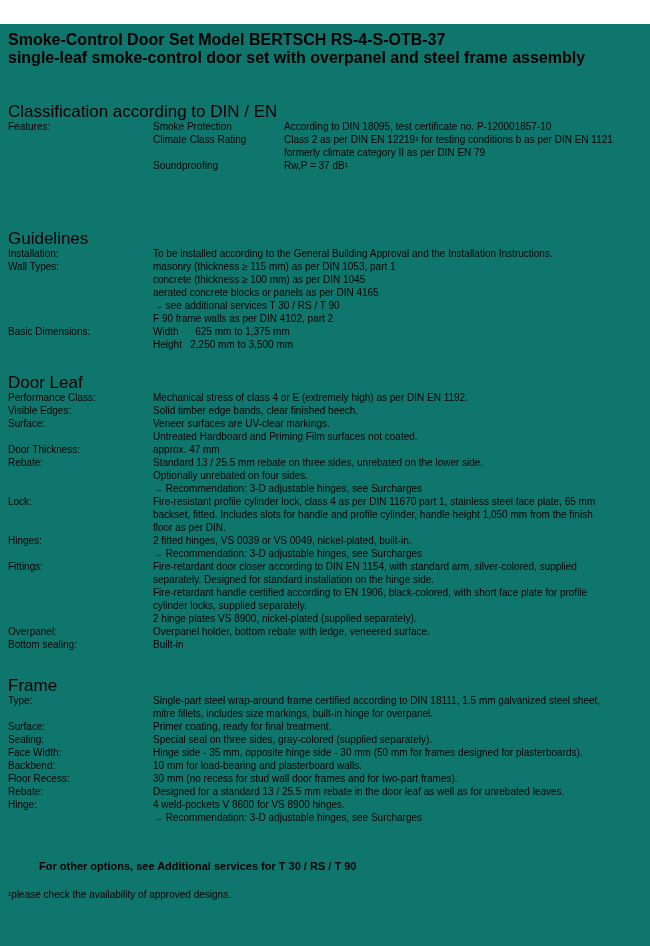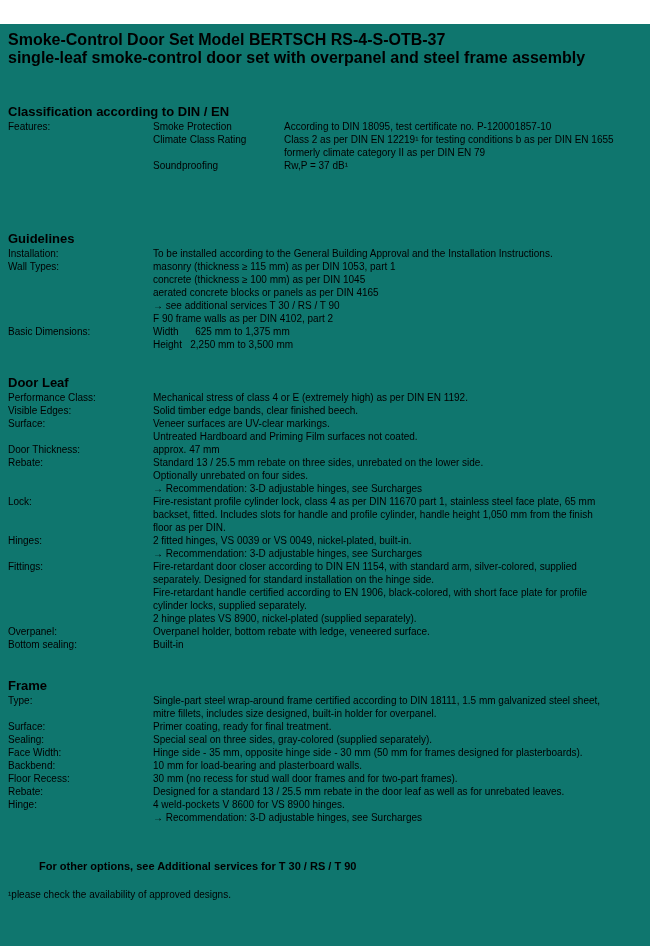--- a/index.html
+++ b/index.html
@@ -9,21 +9,21 @@
     width:650px; height:946px;
     background:#0f766e;
     color:#000000;
     font-family:"Liberation Sans","DejaVu Sans",sans-serif;
     overflow:hidden;
     padding:6px 4px 0 8px;
     margin-top:24px;
   }
   .title    { font-size:16px; font-weight:bold; line-height:19px; }
   .subtitle { font-size:16px; font-weight:bold; line-height:14px; margin-top:2px; }
-  .section-heading { font-size:13px; font-weight:bold; line-height:17px; }
+  .section-heading { font-size:17px; font-weight:normal; line-height:17px; }
   .row   { display:flex; align-items:flex-start;gap:18px; }
   .cell  { flex:none; }
   .label { width:127px; }
   .sub   { width:113px; }
   .lines { flex:1 1 auto; min-width:0; }
   .label, .sub, .line, .footnote { font-size:10px; line-height:13px; white-space:pre; }
   .section.classification { margin-top:38px; }
   .section.guidelines     { margin-top:58px; }
   .section.door-leaf      { margin-top:23px; }
   .section.frame          { margin-top:26px; }
@@ -49,21 +49,21 @@
           <div class="cell label">Features:</div>
           <div class="cell sub">Smoke Protection</div>
           <div class="cell lines">
             <div class="line">According to DIN 18095, test certificate no. P-120001857-10</div>
           </div>
         </div>
         <div class="row">
           <div class="cell label"></div>
           <div class="cell sub">Climate Class Rating</div>
           <div class="cell lines">
-            <div class="line">Class 2 as per DIN EN 12219¹ for testing conditions b as per DIN EN 1655</div>
+            <div class="line">Class 2 as per DIN EN 12219¹ for testing conditions b as per DIN EN 1121</div>
             <div class="line">formerly climate category II as per DIN EN 79</div>
           </div>
         </div>
         <div class="row">
           <div class="cell label"></div>
           <div class="cell sub">Soundproofing</div>
           <div class="cell lines">
             <div class="line">Rw,P = 37 dB¹</div>
           </div>
         </div>
@@ -166,21 +166,21 @@
             <div class="line">Built-in</div>
           </div>
         </div>
       </section>
       <section class="section frame">
         <div class="section-heading">Frame</div>
         <div class="row">
           <div class="cell label">Type:</div>
           <div class="cell lines">
             <div class="line">Single-part steel wrap-around frame certified according to DIN 18111, 1.5 mm galvanized steel sheet,</div>
-            <div class="line">mitre fillets, includes size designed, built-in holder for overpanel.</div>
+            <div class="line">mitre fillets, includes size markings, built-in hinge for overpanel.</div>
           </div>
         </div>
         <div class="row">
           <div class="cell label">Surface:</div>
           <div class="cell lines">
             <div class="line">Primer coating, ready for final treatment.</div>
           </div>
         </div>
         <div class="row">
           <div class="cell label">Sealing:</div>

